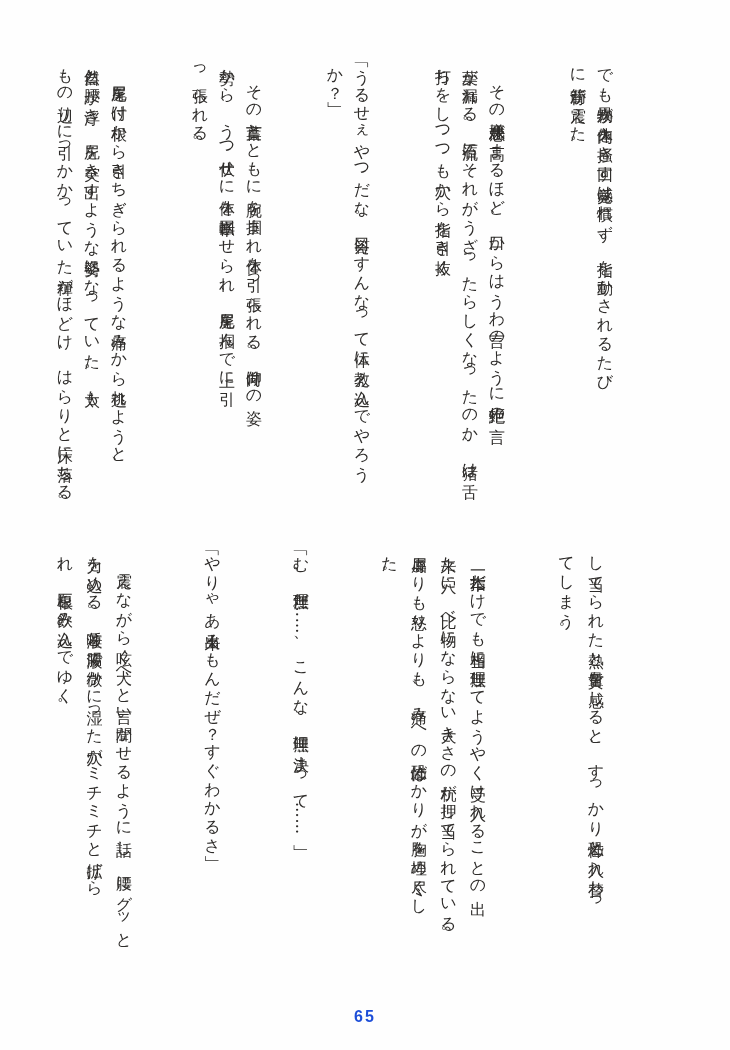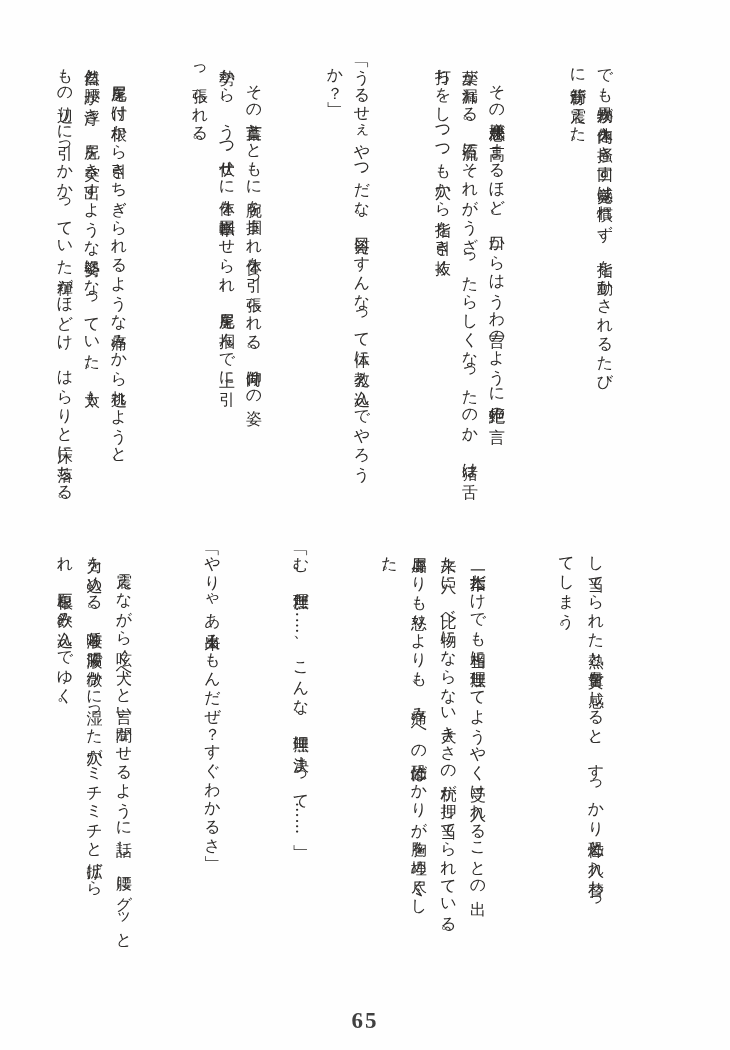--- a/index.html
+++ b/index.html
@@ -44,25 +44,25 @@
     top: 545px;
     right: 60px;
     height: 466px;
     line-height: 29.5px;
   }
   .page-number {
     position: absolute;
     top: 1008px;
     left: 50%;
     transform: translateX(-50%);
-    font-family: Liberation Serif, serif;
-    font-size: 23px;
+    font-family: Liberation Sans, sans-serif;
+    font-size: 16px;
     font-weight: bold;
     letter-spacing: 2px;
-    color: #404040;
+    color: #1d4ed8;
   }
 </style>
 </head>
 <body>
 
 <div class="page">
 
   <div class="vblock block-top">
     <p>でも異物が体内を掻き回す感覚は慣れず、指を動かされるたび
 に背筋が震えた。</p>

